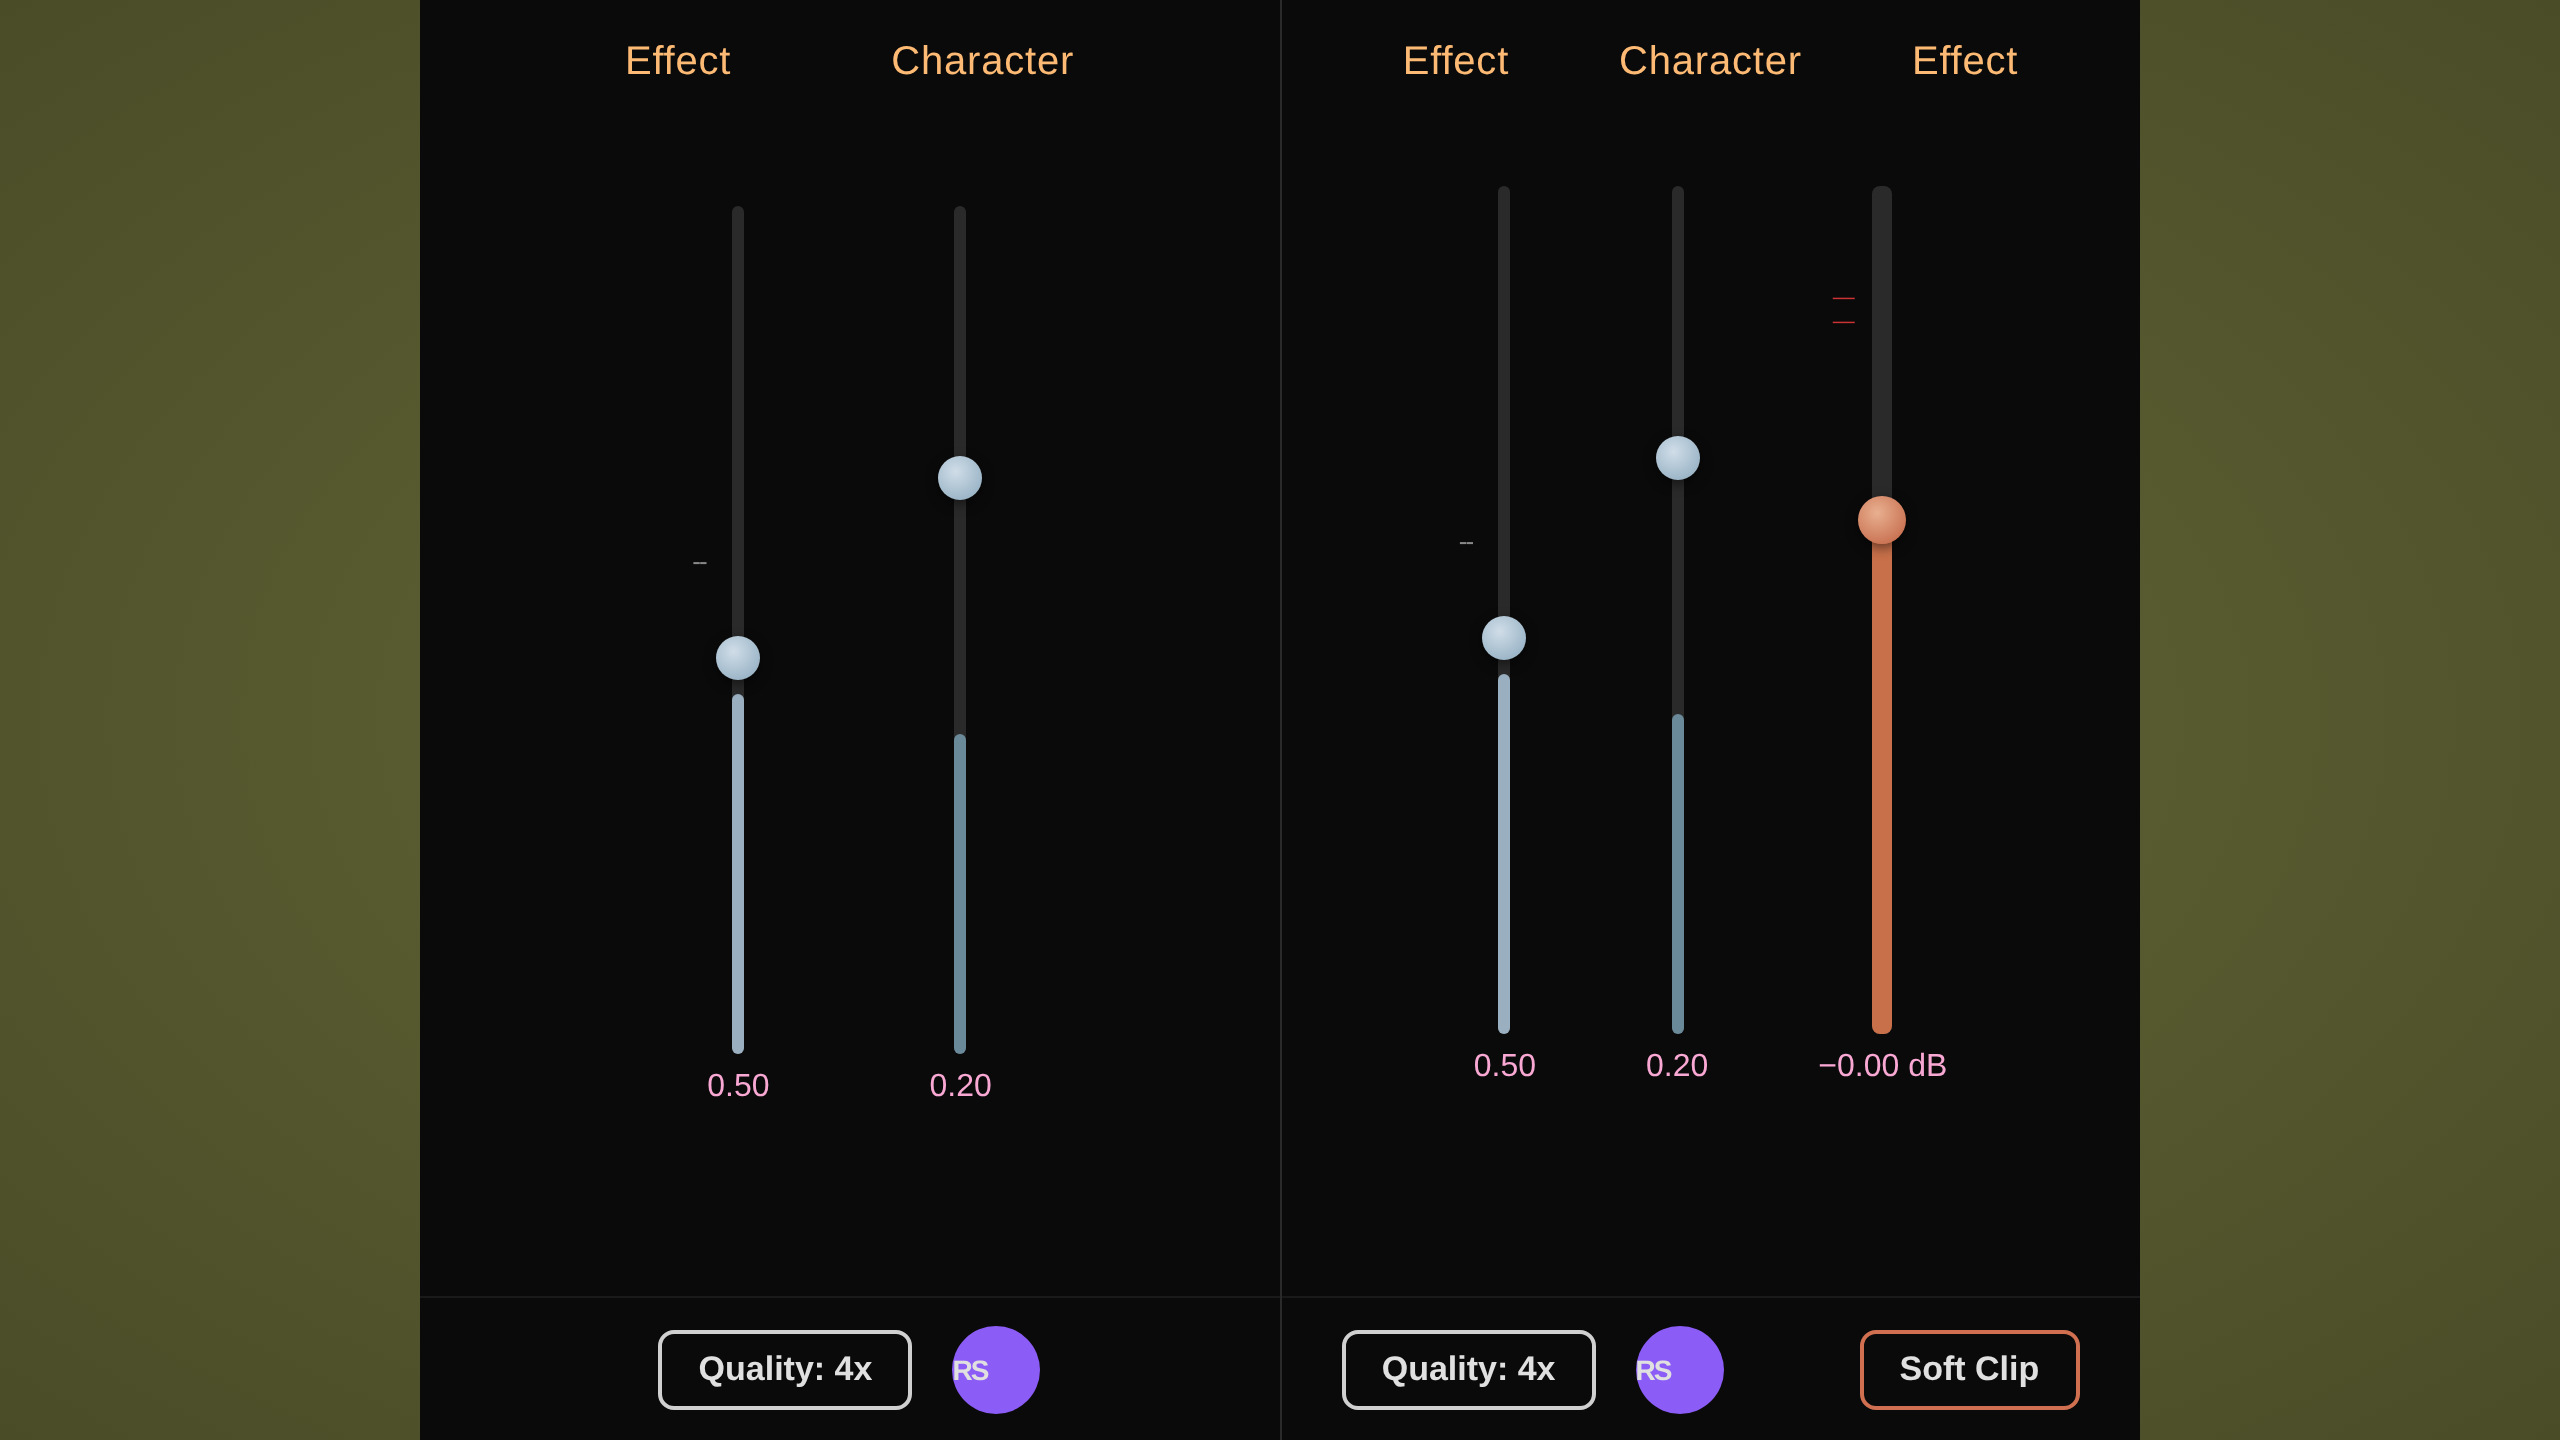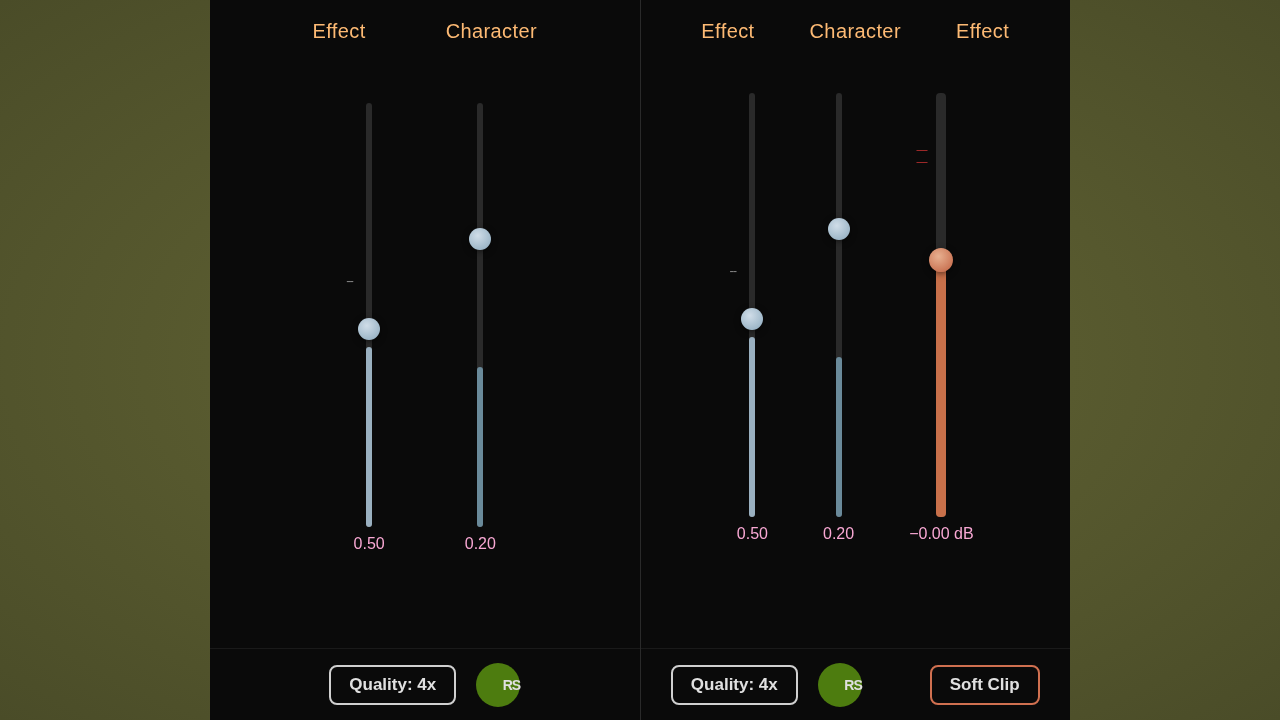--- a/index.html
+++ b/index.html
@@ -172,25 +172,25 @@
       color: #e0e0e0;
       font-size: 17px;
       font-weight: 600;
       background: transparent;
       cursor: pointer;
     }
 
     .rs-badge {
       width: 44px;
       height: 44px;
-      background: #4d7c0f;
+      background: #8b5cf6;
       border-radius: 50%;
       display: flex;
       align-items: center;
-      justify-content: flex-end;
+      justify-content: flex-start;
       cursor: pointer;
     }
 
     .rs-text {
       color: #e0e0e0;
       font-size: 14px;
       font-weight: 700;
       letter-spacing: -1px;
     }
 

